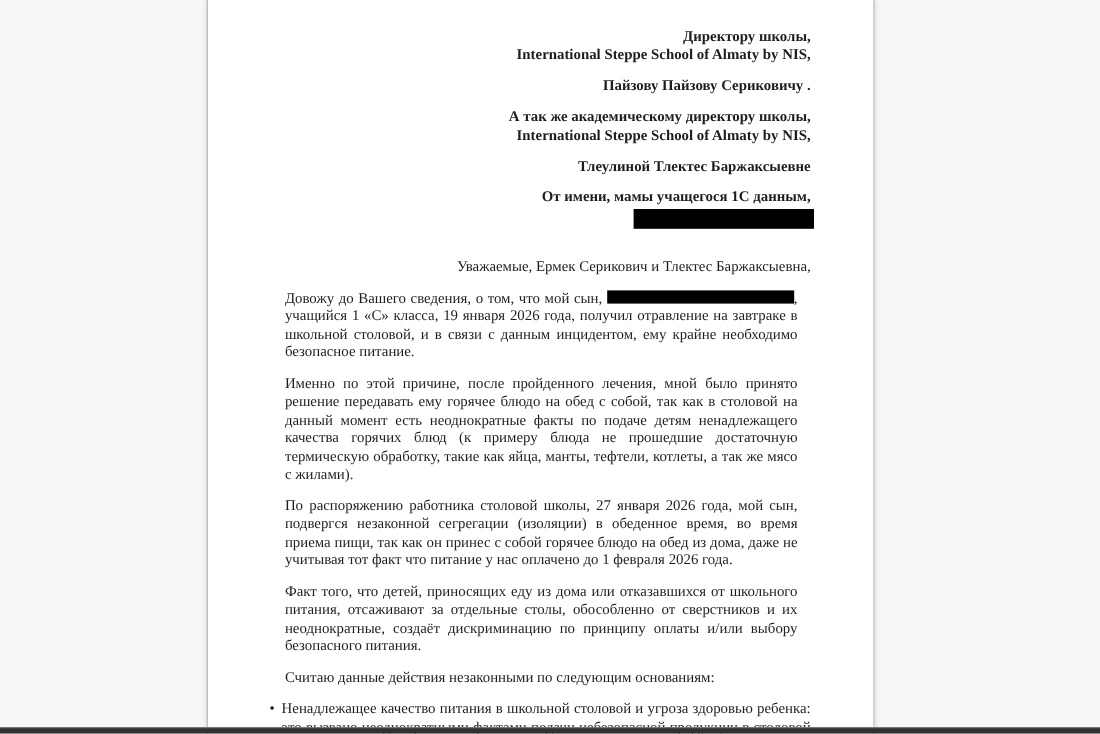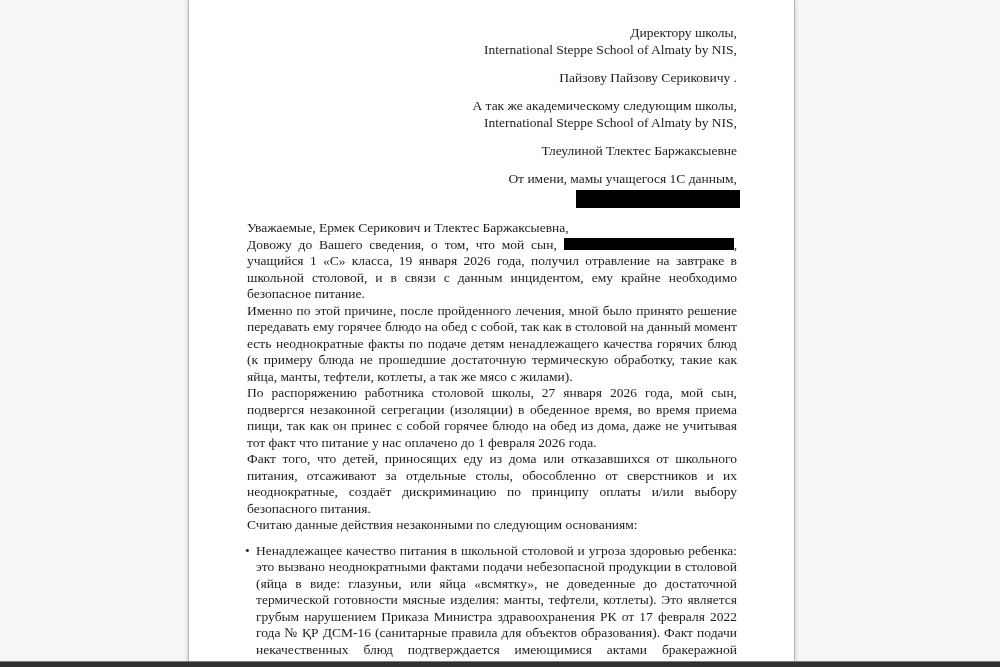--- a/index.html
+++ b/index.html
@@ -36,35 +36,36 @@
     height: 100%;
     padding: 24px 57px 0 58px;
     color: #1d1d1f;
     font-size: 13.5px;
     overflow: hidden;
   }
   .addr {
     text-align: right;
     line-height: 17px;
   }
-  .addr .line { white-space: pre; }
+  .addr .line { white-space: pre; font-weight: bold; }
   .addr .gap { margin-top: 11px; }
   .redaction-lg {
     margin: 3px 0 0 auto;
     margin-right: -3px;
     width: 164px;
     height: 18px;
     background: #000000;
   }
   .greeting {
-    margin-top: 12px;
+    margin-top: 26px;
     line-height: 16.5px;
+    text-align: right;
   }
   .body-text p.para {
-    margin: 0;
+    margin: 12px;
     line-height: 16.5px;
     text-align: justify;
   }
   .body-text .first-para { margin-top: 11px; }
   .body-text .para-gap { margin-top: 9px; }
   .redaction-inline {
     display: inline-block;
     width: 170px;
     height: 12px;
     background: #000000;
@@ -102,21 +103,21 @@
 
 <div class="viewport">
 
   <div class="paper">
     <div class="content">
 
       <div class="addr">
         <div class="line">Директору школы,</div>
         <div class="line">International Steppe School of Almaty by NIS,</div>
         <div class="line gap">Пайзову Пайзову Сериковичу .</div>
-        <div class="line gap">А так же академическому следующим школы,</div>
+        <div class="line gap">А так же академическому директору школы,</div>
         <div class="line">International Steppe School of Almaty by NIS,</div>
         <div class="line gap">Тлеулиной Тлектес Баржаксыевне</div>
         <div class="line gap">От имени, мамы учащегося 1С данным,</div>
         <div class="redaction-lg"></div>
       </div>
 
       <div class="greeting">Уважаемые, Ермек Серикович и Тлектес Баржаксыевна,</div>
 
       <div class="body-text">
         <p class="para first-para"><span>Довожу до Вашего сведения, о том, что мой сын,</span>

